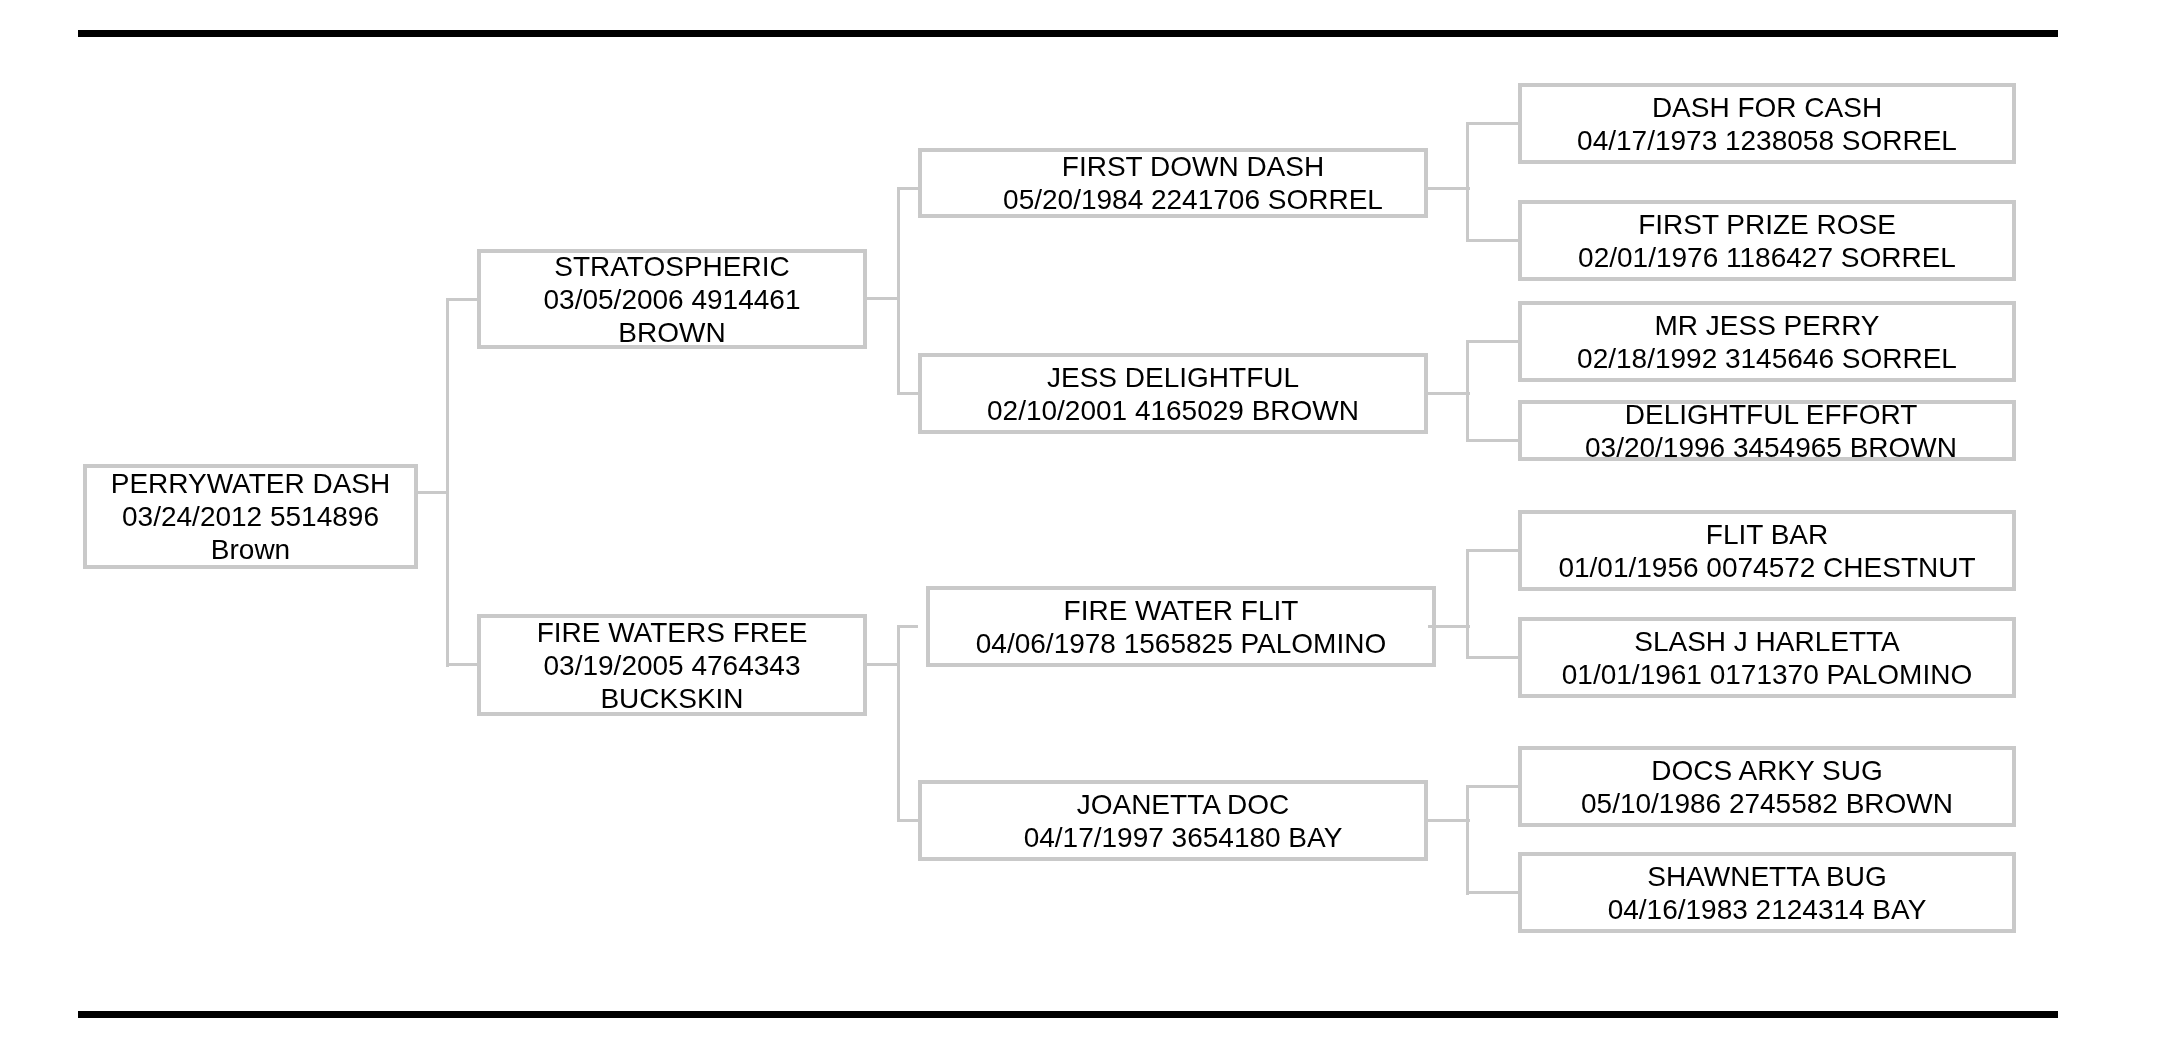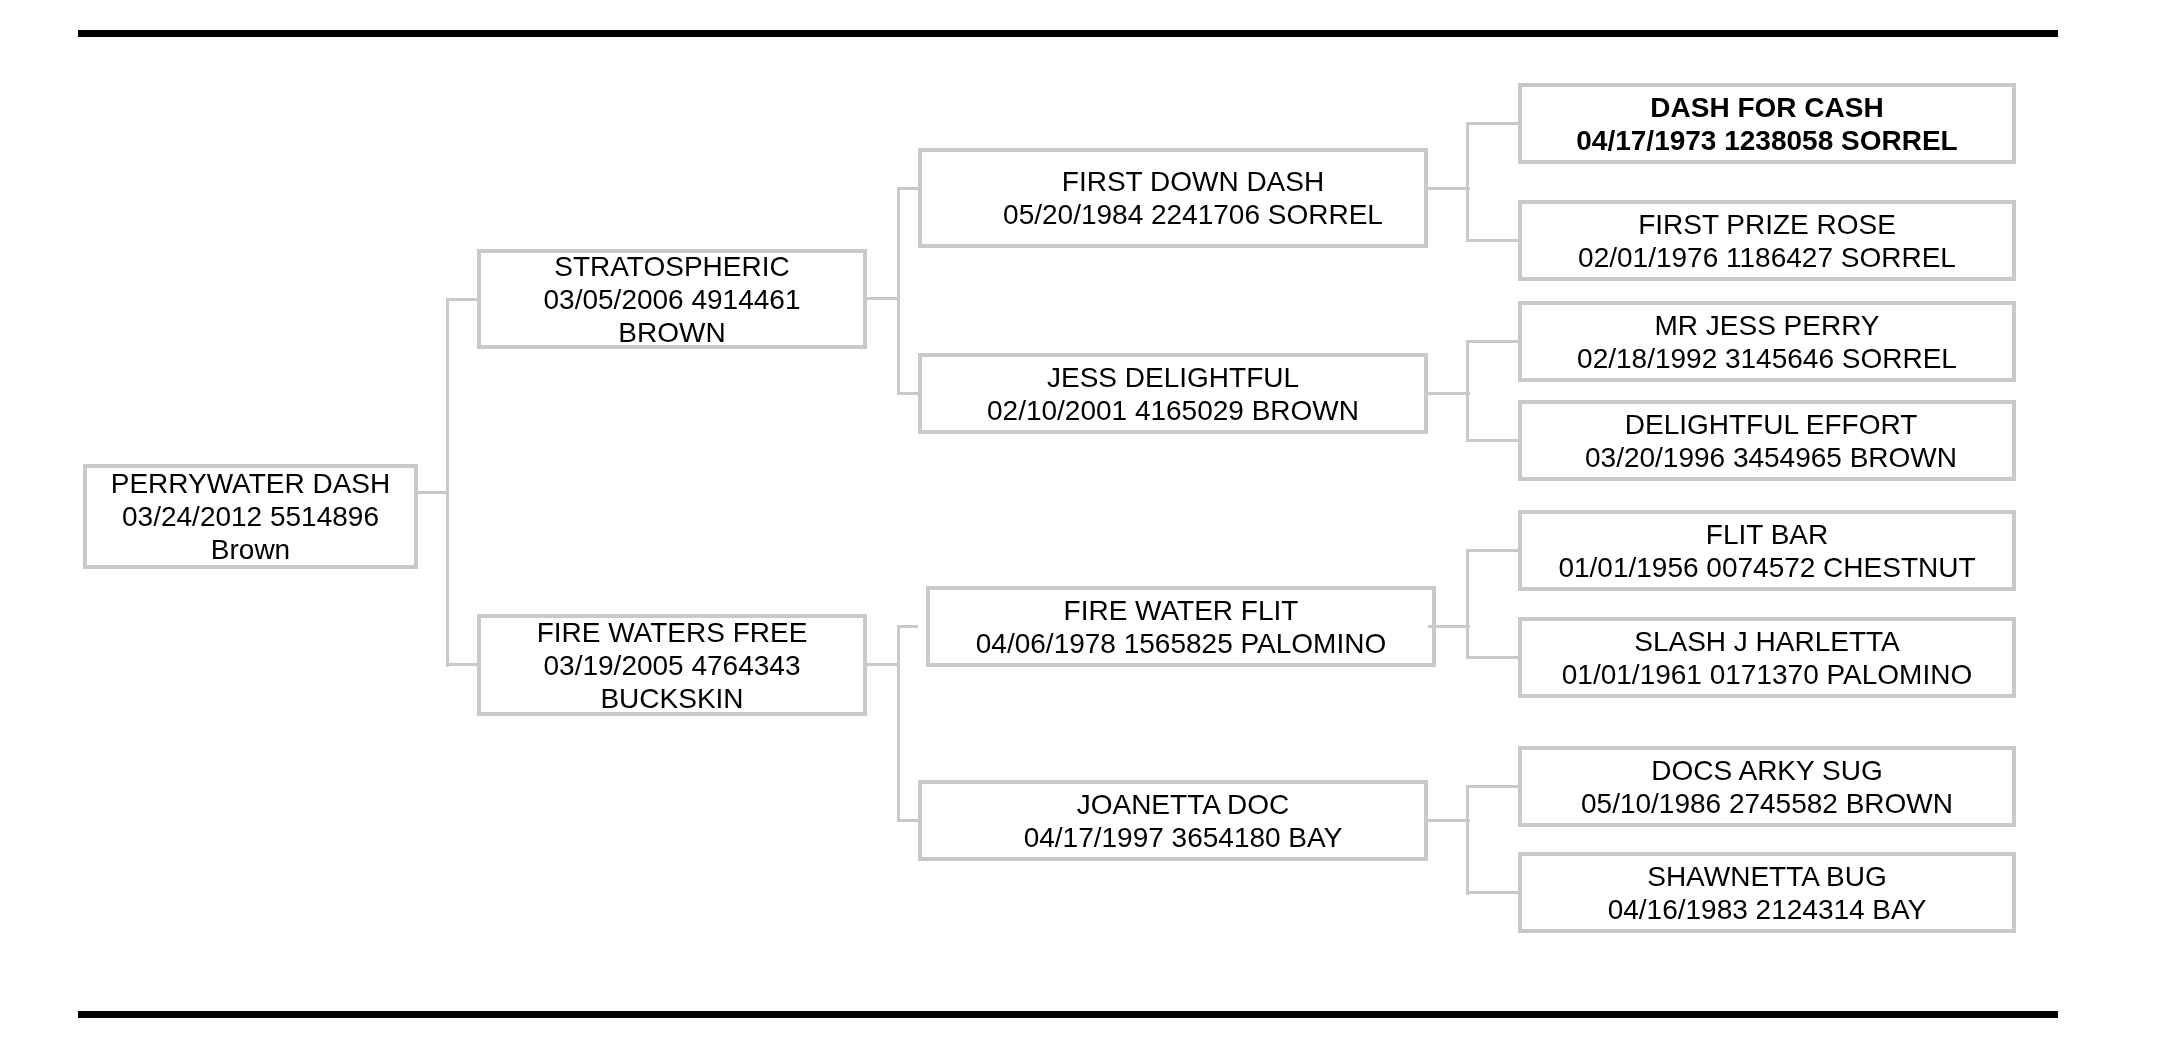--- a/index.html
+++ b/index.html
@@ -47,50 +47,50 @@
     <div>STRATOSPHERIC</div>
     <div>03/05/2006 4914461</div>
     <div>BROWN</div>
   </div>
   <div class="node" style="left:477px; top:614px; width:390px; height:102px;">
     <div>FIRE WATERS FREE</div>
     <div>03/19/2005 4764343</div>
     <div>BUCKSKIN</div>
   </div>
 
-  <div class="node" style="left:918px; top:148px; width:510px; height:100px;padding-left:40px;">
+  <div class="node" style="left:918px; top:148px; width:510px; height:70px;padding-left:40px;">
     <div>FIRST DOWN DASH</div>
     <div>05/20/1984 2241706 SORREL</div>
   </div>
   <div class="node" style="left:918px; top:353px; width:510px; height:81px;">
     <div>JESS DELIGHTFUL</div>
     <div>02/10/2001 4165029 BROWN</div>
   </div>
   <div class="node" style="left:926px; top:586px; width:510px; height:81px;text-align:center;">
     <div>FIRE WATER FLIT</div>
     <div>04/06/1978 1565825 PALOMINO</div>
   </div>
   <div class="node" style="left:918px; top:780px; width:510px; height:81px;padding-left:20px;">
     <div>JOANETTA DOC</div>
     <div>04/17/1997 3654180 BAY</div>
   </div>
 
-  <div class="node" style="left:1518px; top:83px; width:498px; height:81px;font-weight:bold;">
+  <div class="node" style="left:1518px; top:83px; width:498px; height:81px;">
     <div>DASH FOR CASH</div>
     <div>04/17/1973 1238058 SORREL</div>
   </div>
   <div class="node" style="left:1518px; top:200px; width:498px; height:81px;">
     <div>FIRST PRIZE ROSE</div>
     <div>02/01/1976 1186427 SORREL</div>
   </div>
   <div class="node" style="left:1518px; top:301px; width:498px; height:81px;">
     <div>MR JESS PERRY</div>
     <div>02/18/1992 3145646 SORREL</div>
   </div>
-  <div class="node" style="left:1518px; top:400px; width:498px; height:81px;padding-left:8px;">
+  <div class="node" style="left:1518px; top:400px; width:498px; height:61px;padding-left:8px;">
     <div>DELIGHTFUL EFFORT</div>
     <div>03/20/1996 3454965 BROWN</div>
   </div>
   <div class="node" style="left:1518px; top:510px; width:498px; height:81px;">
     <div>FLIT BAR</div>
     <div>01/01/1956 0074572 CHESTNUT</div>
   </div>
   <div class="node" style="left:1518px; top:617px; width:498px; height:81px;">
     <div>SLASH J HARLETTA</div>
     <div>01/01/1961 0171370 PALOMINO</div>

